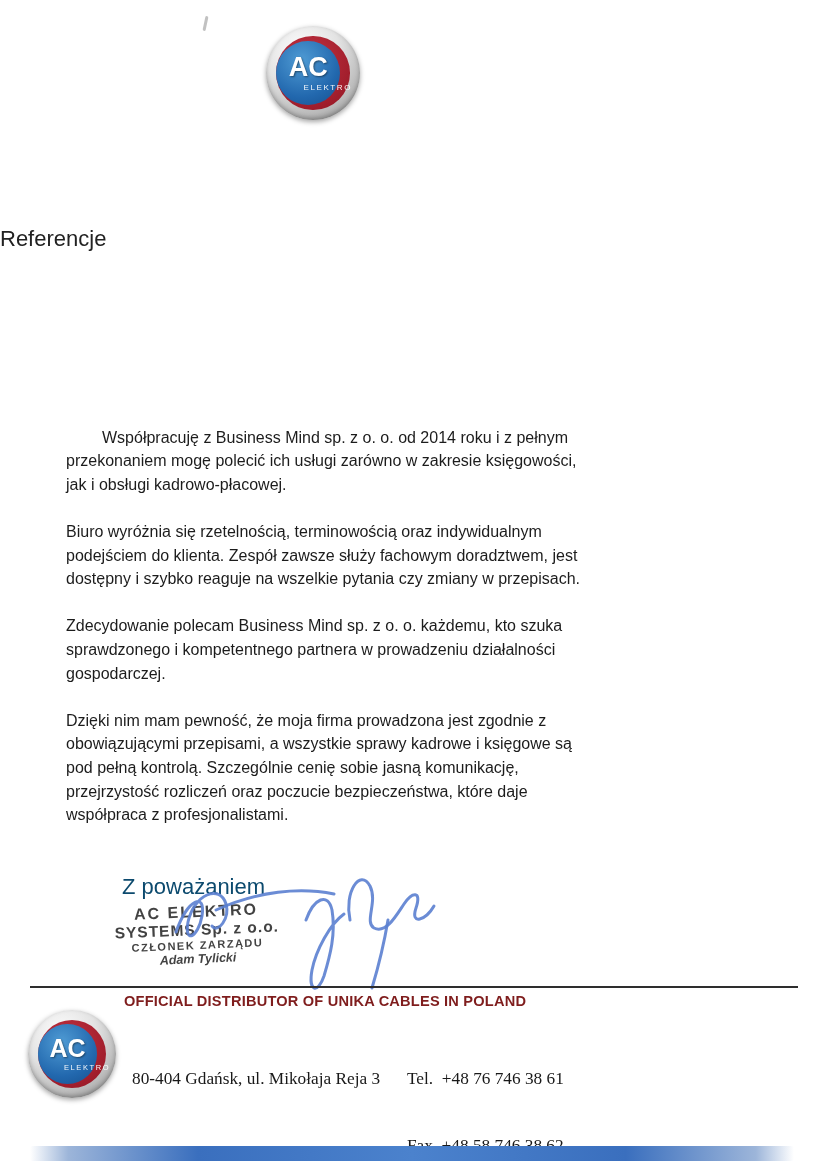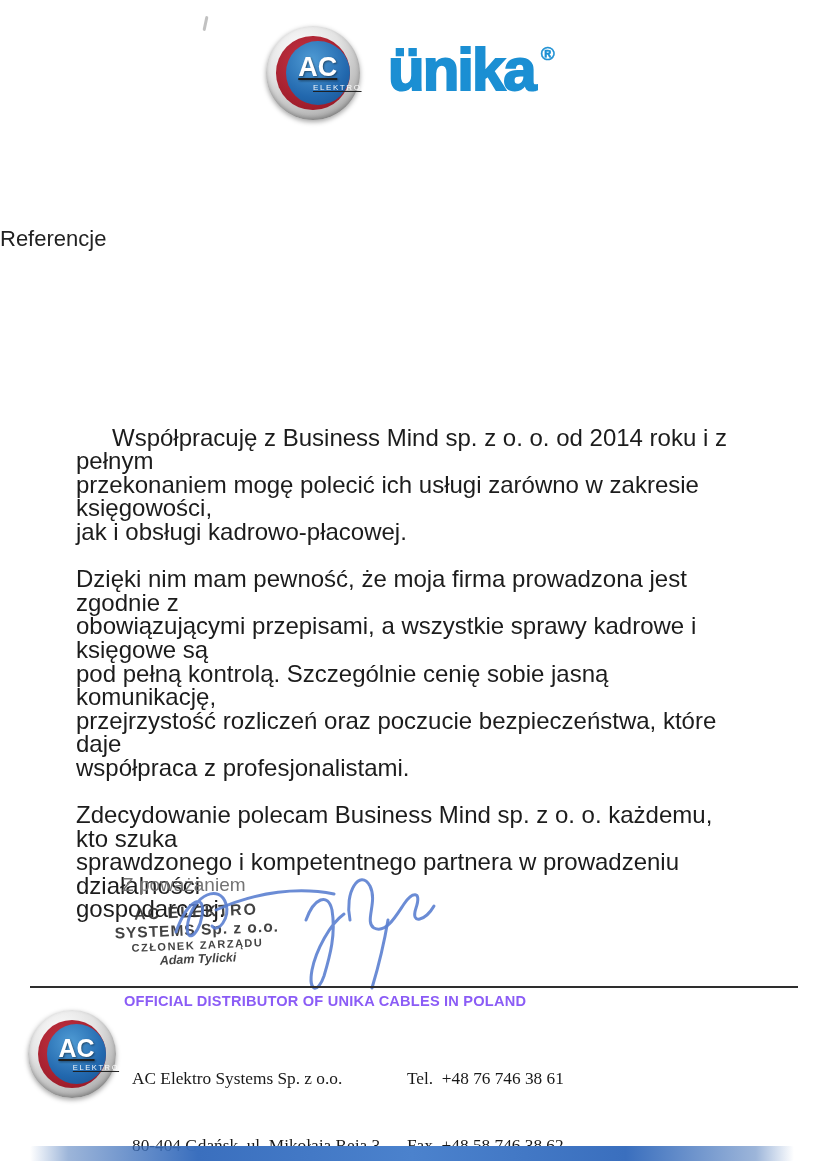--- a/index.html
+++ b/index.html
@@ -10,21 +10,21 @@
   
   .badge{
     position:absolute;border-radius:50%;
     background:radial-gradient(circle at 38% 28%,#ffffff,#e3e3e3 42%,#b9b9b9 70%,#848484 96%);
     box-shadow:0 2px 5px rgba(0,0,0,.35), inset 0 -2px 4px rgba(0,0,0,.25);
     display:flex;align-items:center;justify-content:center;
   }
   .badge-red{
     width:78%;height:78%;border-radius:50%;
     background:radial-gradient(circle at 42% 34%,#c53443,#9e1c2a 75%,#7e141f);
-    display:flex;align-items:center;justify-content:flex-end;text-decoration:underline;
+    display:flex;align-items:center;justify-content:flex-start;
   }
   .badge-blue{
     width:87%;height:87%;border-radius:50%;
     background:radial-gradient(circle at 40% 30%,#4f9bd4,#2268ae 62%,#164f8d);
     display:flex;flex-direction:column;align-items:center;justify-content:center;
     color:#fff;
   }
   .badge-ac{font-weight:bold;line-height:1;text-shadow:1px 1px 2px rgba(0,0,0,.45);}
   .badge-elektro{letter-spacing:1.6px;margin-top:2px;opacity:.95;padding-left:39px;}
   .badge.big{left:266px;top:26px;width:94px;height:94px;}
@@ -49,47 +49,47 @@
   
   .pen-mark{
     position:absolute;left:204px;top:16px;width:3px;height:15px;
     background:#8e8e8e;border-radius:2px;transform:rotate(12deg);opacity:.55;
   }
   .title{
     position:absolute;left:0;top:226px;width:100%;text-align:left;
     font-size:22px;color:#222;
   }
   .body-text{
-    position:absolute;left:76px;top:402px;width:668px;
-    font-size:24px;line-height:23.6px;white-space:pre-line;color:#1c1c1c;
+    position:absolute;left:66px;top:402px;width:668px;
+    font-size:16px;line-height:23.6px;white-space:pre-line;color:#1c1c1c;
   }
   .body-text p{margin:0;padding:0;}
   .body-text p.indent{text-indent:36px;}
 
-  .valediction{position:absolute;left:122px;top:874px;font-size:19px;color:#737373;}
+  .valediction{position:absolute;left:122px;top:874px;font-size:22px;color:#0c4a6e;}
 
   
   .stamp{
     position:absolute;left:90px;top:903px;width:214px;text-align:center;
     color:#333;font-weight:bold;transform:rotate(-2.5deg);opacity:.92;
   }
   .stamp-l1{font-size:16px;letter-spacing:2px;line-height:18px;}
   .stamp-l2{font-size:15.5px;letter-spacing:1px;line-height:18px;}
   .stamp-l3{font-size:11px;letter-spacing:1.5px;line-height:13px;}
   .stamp-l4{font-size:12.5px;font-style:italic;line-height:14px;}
 
   
   .signature{position:absolute;left:158px;top:858px;width:290px;height:145px;}
   .signature path{stroke:#5b7fd0;stroke-width:3;fill:none;stroke-linecap:round;stroke-linejoin:round;opacity:.9;}
 
   
   .footer-rule{position:absolute;left:30px;top:986px;width:768px;height:2px;background:#2e2e2e;}
   .distributor{
     position:absolute;left:124px;top:993px;
-    font-size:14.6px;font-weight:bold;letter-spacing:.2px;color:#8b5cf6;
+    font-size:14.6px;font-weight:bold;letter-spacing:.2px;color:#7f1d1d;
   }
   .footer-col{
     position:absolute;top:1023px;
     font-family:"Liberation Serif",serif;font-size:17.3px;line-height:22.4px;
     color:#191919;white-space:pre;
   }
   .footer-col.company{left:132px;}
   .footer-col.contact{left:407px;}
   .bottom-bar{
     position:absolute;left:30px;top:1146px;width:764px;height:15px;border-radius:3px;
@@ -105,38 +105,40 @@
 <div id="page">
 
   <div class="badge big">
     <div class="badge-red">
       <div class="badge-blue">
         <span class="badge-ac">AC</span>
         <span class="badge-elektro">ELEKTRO</span>
       </div>
     </div>
   </div>
-  <div class="wordmark"><span>ünika</span><span class="reg">®</span></div>
 
   <div class="pen-mark"></div>
 
   <div class="title">Referencje</div>
 
   <div class="body-text">
     <p class="indent">Współpracuję z Business Mind sp. z o. o.  od 2014 roku i z pełnym
 przekonaniem mogę polecić ich usługi zarówno w zakresie księgowości,
 jak i obsługi kadrowo-płacowej.</p>
+    <p>Biuro wyróżnia się rzetelnością, terminowością oraz indywidualnym
+podejściem do klienta. Zespół zawsze służy fachowym doradztwem, jest
+dostępny i szybko reaguje na wszelkie pytania czy zmiany w przepisach.</p>
+    <p>Zdecydowanie polecam Business Mind sp. z o. o.  każdemu, kto szuka
+sprawdzonego i kompetentnego partnera w prowadzeniu działalności
+gospodarczej.</p>
     <p>Dzięki nim mam pewność, że moja firma prowadzona jest zgodnie z
 obowiązującymi przepisami, a wszystkie sprawy kadrowe i księgowe są
 pod pełną kontrolą. Szczególnie cenię sobie jasną komunikację,
 przejrzystość rozliczeń oraz poczucie bezpieczeństwa, które daje
 współpraca z profesjonalistami.</p>
-    <p>Zdecydowanie polecam Business Mind sp. z o. o.  każdemu, kto szuka
-sprawdzonego i kompetentnego partnera w prowadzeniu działalności
-gospodarczej.</p>
   </div>
 
   <div class="valediction">Z poważaniem</div>
 
   <div class="stamp">
     <div class="stamp-l1">AC ELEKTRO</div>
     <div class="stamp-l2">SYSTEMS Sp. z o.o.</div>
     <div class="stamp-l3">CZŁONEK ZARZĄDU</div>
     <div class="stamp-l4">Adam Tylicki</div>
   </div>
@@ -155,21 +157,20 @@
   <div class="badge small">
     <div class="badge-red">
       <div class="badge-blue">
         <span class="badge-ac">AC</span>
         <span class="badge-elektro">ELEKTRO</span>
       </div>
     </div>
   </div>
 
   <div class="footer-col company">
-    <div>AC Elektro Systems Sp. z o.o.</div>
     <div>80-404 Gdańsk, ul. Mikołaja Reja 3</div>
     
     
   </div>
 
   <div class="footer-col contact">
     <div>Tel.  +48 76 746 38 61</div>
     <div>Fax. +48 58 746 38 62</div>
     
     

